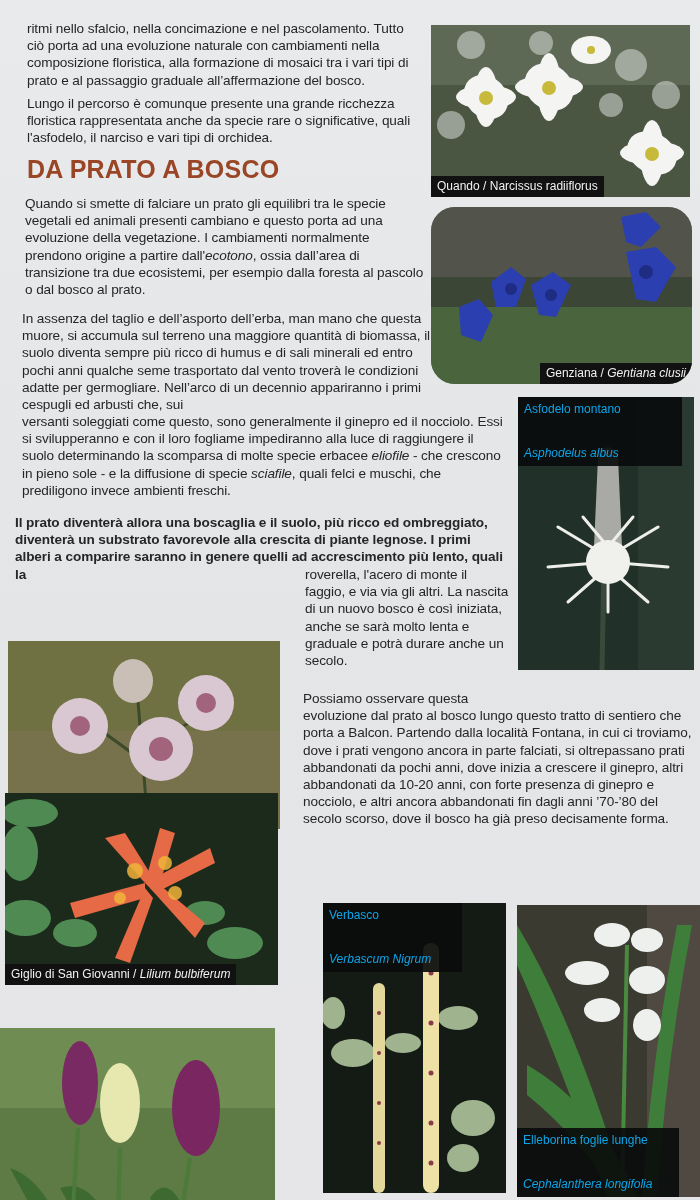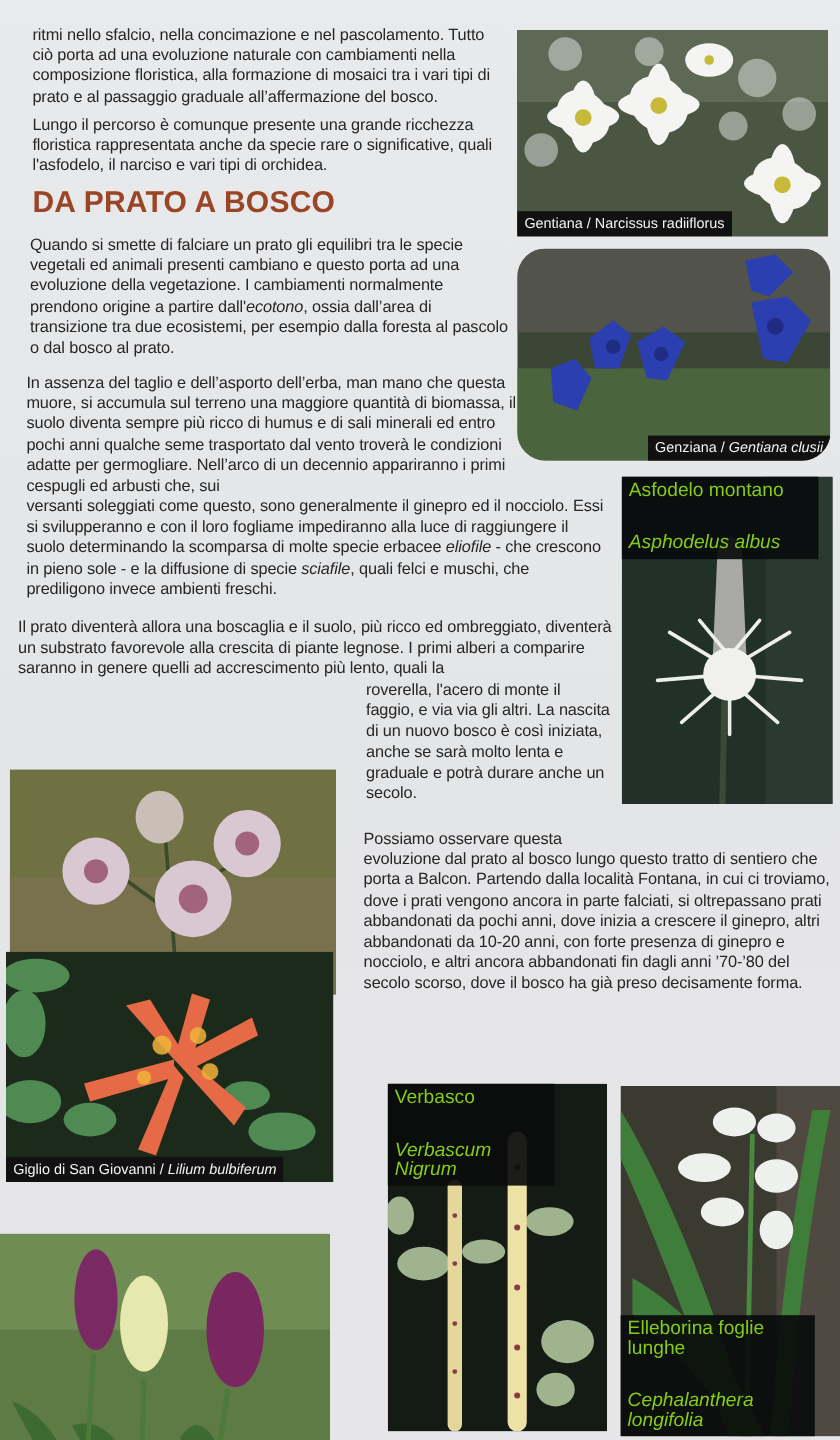--- a/index.html
+++ b/index.html
@@ -17,21 +17,21 @@
     font-family: "Liberation Sans", sans-serif; font-weight: bold;
     font-size: 25px; letter-spacing: 0.2px; color: #9a4526;
   }
   .photo { position: absolute; overflow: hidden; }
   .photo svg { position: absolute; left: 0; top: 0; width: 100%; height: 100%; }
   .cap {
     position: absolute; background: #111; color: #f2f2f2;
     font-size: 12px; line-height: 15px; padding: 3px 6px 3px 6px; white-space: nowrap;
   }
   .cap em { font-style: italic; }
-  .cap-block { position: absolute; background: rgba(10,12,12,0.92); color: #84cc16; font-size: 16px; line-height: 16px; padding: 4px 8px 5px 6px; }
+  .cap-block { position: absolute; background: rgba(10,12,12,0.92); color: #0ea5e9; font-size: 12px; line-height: 16px; padding: 4px 8px 5px 6px; }
   .cap-block span { display: block; }
   .cap-block .lat { font-style: italic; margin-top: 28px; }
 </style>
 </head>
 <body>
 
 <div class="txt" style="left:27px; top:20px; width:395px;">
   <p>ritmi nello sfalcio, nella concimazione e nel pascolamento. Tutto ciò porta ad una evoluzione naturale con cambiamenti nella composizione floristica, alla formazione di mosaici tra i vari tipi di prato e al passaggio graduale all’affermazione del bosco.</p>
   <p style="margin-top:6px;">Lungo il percorso è comunque presente una grande ricchezza floristica rappresentata anche da specie rare o significative, quali l'asfodelo, il narciso e vari tipi di orchidea.</p>
 </div>
@@ -42,21 +42,21 @@
   <p><span>Quando si smette di falciare un prato gli equilibri tra le specie vegetali ed animali presenti cambiano e questo porta ad una evoluzione della vegetazione. I cambiamenti normalmente prendono origine a partire dall'</span><em>ecotono</em><span>, ossia dall’area di transizione tra due ecosistemi, per esempio dalla foresta al pascolo o dal bosco al prato.</span></p>
 </div>
 
 <div class="txt" style="left:22px; top:310px; width:412px;">
   <p>In assenza del taglio e dell’asporto dell’erba, man mano che questa muore, si accumula sul terreno una maggiore quantità di biomassa, il suolo diventa sempre più ricco di humus e di sali minerali ed entro pochi anni qualche seme trasportato dal vento troverà le condizioni adatte per germogliare. Nell’arco di un decennio appariranno i primi cespugli ed arbusti che, sui</p>
 </div>
 <div class="txt" style="left:22px; top:413px; width:485px;">
   <p><span>versanti soleggiati come questo, sono generalmente il ginepro ed il nocciolo. Essi si svilupperanno e con il loro fogliame impediranno alla luce di raggiungere il suolo determinando la scomparsa di molte specie erbacee </span><em>eliofile</em><span> - che crescono in pieno sole - e la diffusione di specie </span><em>sciafile</em><span>, quali felci e muschi, che prediligono invece ambienti freschi.</span></p>
 </div>
 
-<div class="txt" style="left:15px; top:514px; width:495px;">
+<div class="txt" style="left:15px; top:514px; width:495px;font-weight:bold;">
   <p>Il prato diventerà allora una boscaglia e il suolo, più ricco ed ombreggiato, diventerà un substrato favorevole alla crescita di piante legnose. I primi alberi a comparire  saranno in genere quelli ad accrescimento più lento, quali la</p>
 </div>
 <div class="txt" style="left:305px; top:566px; width:205px;">
   <p>roverella, l'acero di monte  il faggio, e via via gli altri. La nascita di un nuovo bosco è così iniziata, anche se sarà molto lenta e graduale e potrà durare anche un secolo.</p>
 </div>
 
 <div class="txt" style="left:303px; top:690px; width:395px;">
   <p>Possiamo osservare questa</p>
   <p>evoluzione dal prato al bosco lungo questo tratto di sentiero che porta a Balcon. Partendo dalla località Fontana, in cui ci troviamo, dove i prati vengono ancora in parte falciati, si oltrepassano prati abbandonati da pochi anni, dove inizia a crescere il ginepro, altri abbandonati da 10-20 anni, con forte presenza di ginepro e nocciolo, e altri ancora abbandonati fin dagli anni ’70-’80 del secolo scorso, dove il bosco ha già preso decisamente forma.</p>
 </div>
@@ -86,21 +86,21 @@
       <ellipse cx="160" cy="25" rx="20" ry="14"></ellipse>
     </g>
     <g fill="#c7b93a">
         <circle cx="55" cy="73" r="7"></circle>
         <circle cx="118" cy="63" r="7"></circle>
         <circle cx="221" cy="129" r="7"></circle>
         <circle cx="160" cy="25" r="4"></circle>
       </g>
   </svg>
   <div class="cap" style="left:0; bottom:0;">
-    <span>Gentiana</span><span> / </span><span>Narcissus radiiflorus</span>
+    <span>Quando</span><span> / </span><span>Narcissus radiiflorus</span>
   </div>
 </div>
 
 <div class="photo" style="left:431px; top:207px; width:261px; height:177px;border-radius:24px;">
   <svg viewBox="0 0 261 177" preserveAspectRatio="none">
     <rect width="261" height="177" fill="#3b4637"></rect>
     <rect width="261" height="70" fill="#5c5a55" opacity="0.7"></rect>
     <rect y="100" width="261" height="77" fill="#4f6b3f" opacity="0.8"></rect>
     <g fill="#2b3fb0">
       <path d="M60 75 L80 60 L95 72 L85 100 L65 100 Z"></path>

